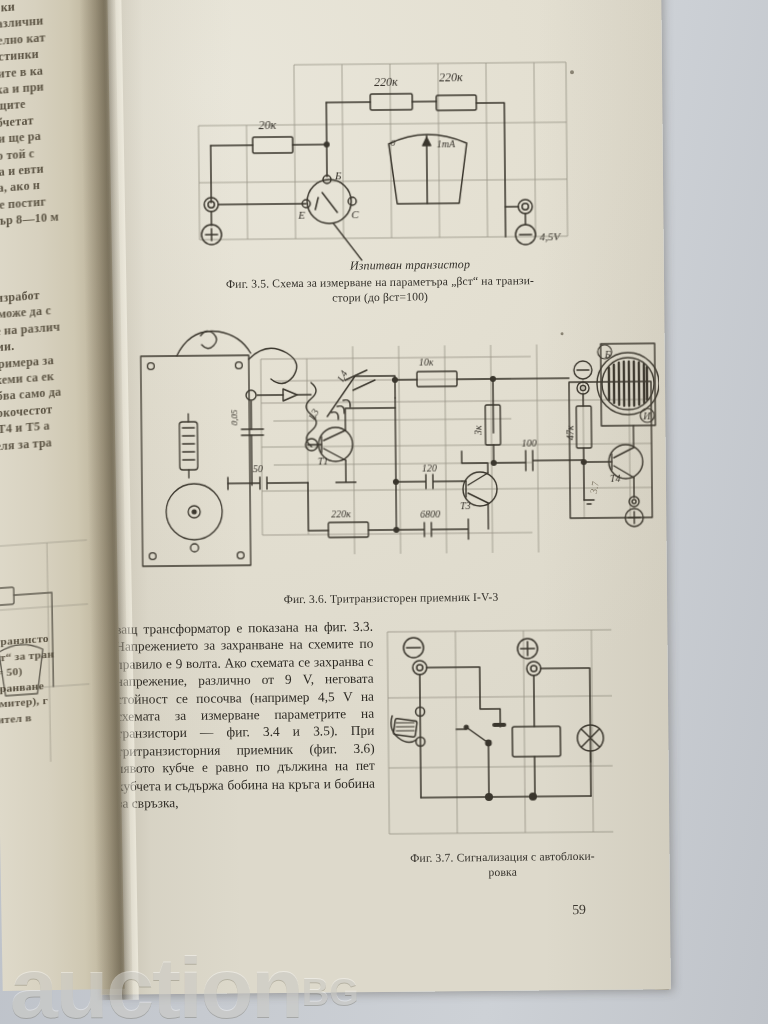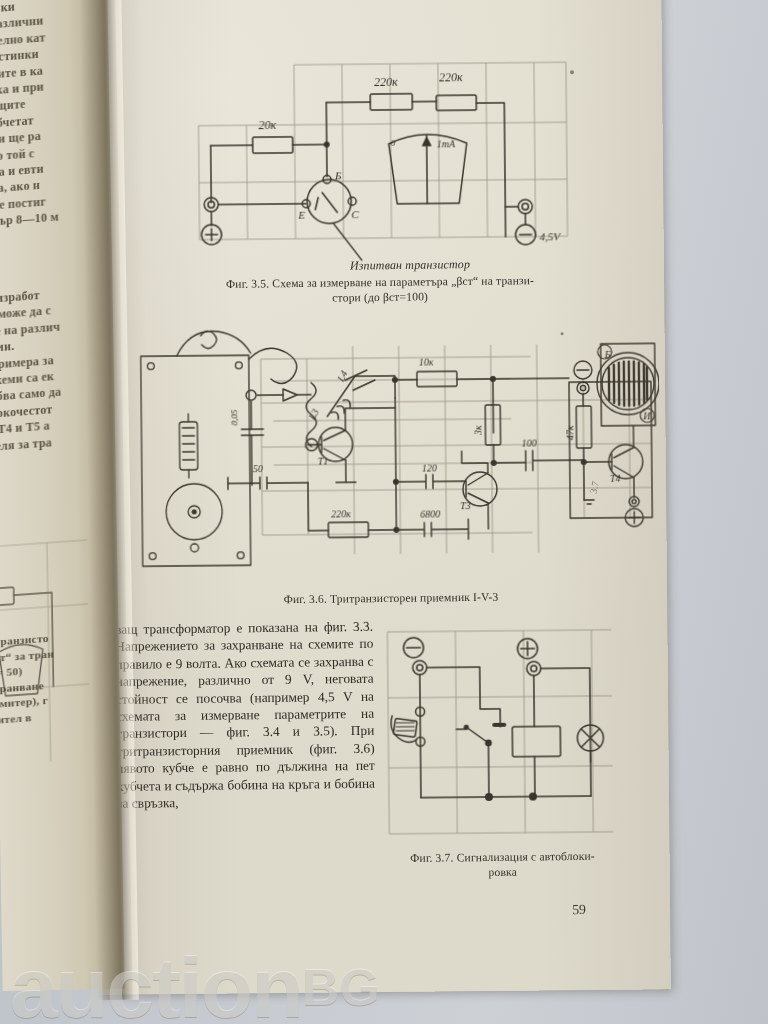--- a/index.html
+++ b/index.html
@@ -100,21 +100,21 @@
 
   
   .wm{
     position:absolute;left:10px;bottom:-6px;
     font-family:"Liberation Sans", sans-serif;font-size:86px;font-weight:700;
     color:rgba(255,255,255,.40);
     text-shadow:0 1px 0 rgba(90,85,70,.30);
     letter-spacing:-2px;line-height:1;
     pointer-events:none;
   }
-  .wm .bg{font-size:52px;vertical-align:12px;letter-spacing:0;}
+  .wm .bg{font-size:38px;vertical-align:12px;letter-spacing:0;}
 
   
   .speck{position:absolute;background:#6b6454;border-radius:50%;opacity:.75;}
   .pen{position:absolute;color:#6e6553;font-size:10px;
        font-family:"Liberation Serif",serif;transform:rotate(-78deg);opacity:.8;}
 </style>
 </head>
 <body>
 
 <div id="photo">

